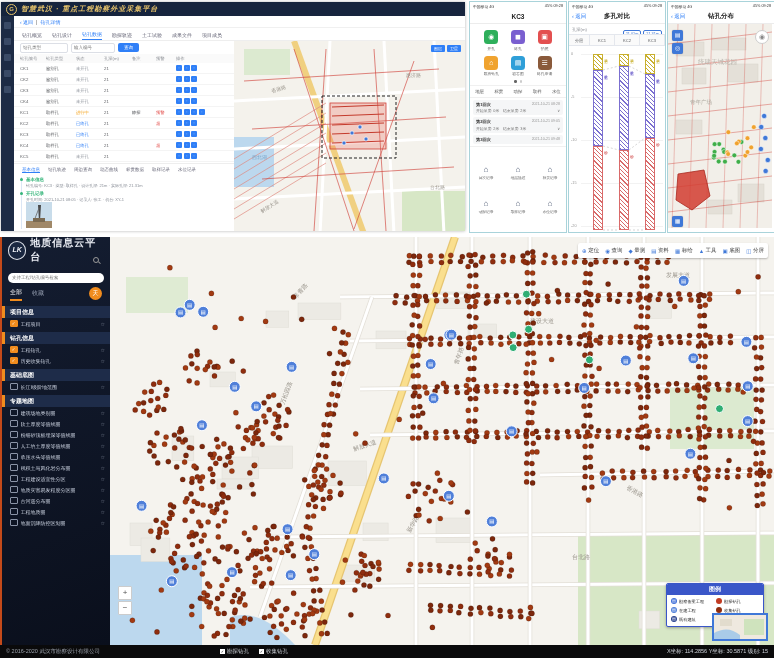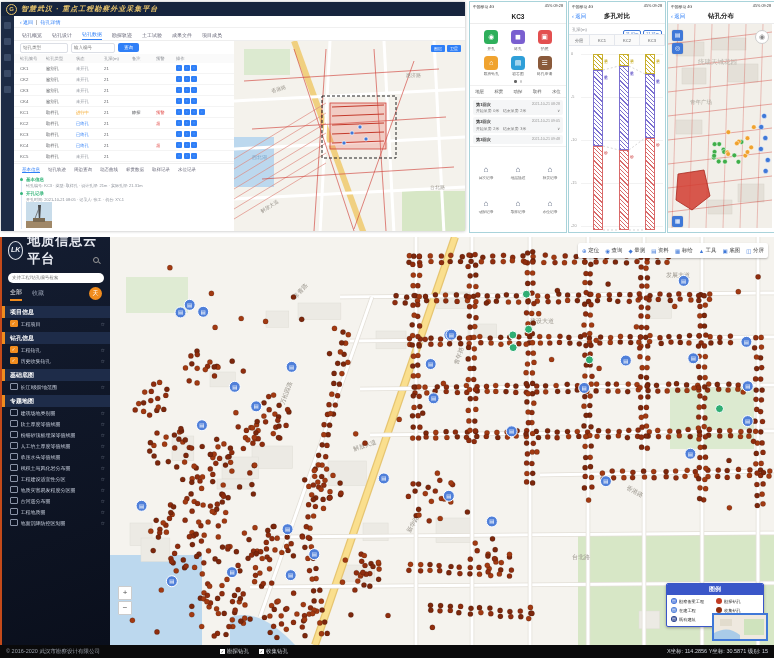--- a/index.html
+++ b/index.html
@@ -92,21 +92,21 @@
   .pbtn{width:11px;height:11px;background:#3f78d8;border-radius:2px;color:#fff;font-size:6px;line-height:11px;text-align:center;box-shadow:0 0 1px rgba(0,0,0,.4);}
   .pround{position:absolute;width:12px;height:12px;border-radius:50%;background:#fff;border:1px solid #ccc;color:#888;font-size:7px;line-height:12px;text-align:center;}
 
   
   .bigapp{left:0;top:237px;width:774px;height:421px;background:#0d1422;}
   .sidebar{position:absolute;left:0;top:0;width:110px;height:408px;background:
     radial-gradient(circle at 20% 30%, rgba(40,55,90,.35) 0 1px, transparent 2px),
     linear-gradient(160deg,#141d31,#0a0f1c);border-left:2px solid #c44a1a;box-sizing:border-box;overflow:hidden;}
   .logorow{height:26px;display:flex;align-items:center;gap:4px;padding:0 6px;}
   .lk{width:17px;height:17px;border-radius:50%;border:1.5px solid #dfe3ea;color:#f0f2f6;font-size:7px;font-style:italic;font-weight:bold;text-align:center;line-height:15px;background:#1a2740;}
-  .lktext{color:#e6e9f0;font-size:13px;font-weight:bold;letter-spacing:1px;}
+  .lktext{color:#e6e9f0;font-size:10px;font-weight:bold;letter-spacing:1px;}
   .searchrow{padding:2px 6px;}
   .sinput{width:100%;box-sizing:border-box;height:10px;border-radius:5px;border:none;background:#fff;font-size:4.5px;color:#333;padding:0 10px 0 4px;}
   .sicon{position:absolute;right:11px;margin-top:-8px;width:4px;height:4px;border:1px solid #999;border-radius:50%;}
   .sicon:after{content:"";position:absolute;left:3.5px;top:3.5px;width:2.5px;height:1px;background:#999;transform:rotate(45deg);}
   .stabs{display:flex;align-items:center;gap:10px;padding:3px 8px 2px;position:relative;}
   .stab{font-size:6px;color:#9aa3b5;padding-bottom:2px;}
   .stab.on{color:#fff;border-bottom:2px solid #f08c1e;}
   .daybtn{position:absolute;right:8px;top:2px;width:13px;height:13px;border-radius:7px;background:#f08c1e;color:#fff;font-size:6px;line-height:13px;text-align:center;}
   .secbar{height:12px;background:#1e2c49;border-left:3px solid #f08c1e;display:flex;align-items:center;padding-left:5px;margin-top:3px;}
   .secbar span{color:#fff;font-size:6px;font-weight:bold;}

